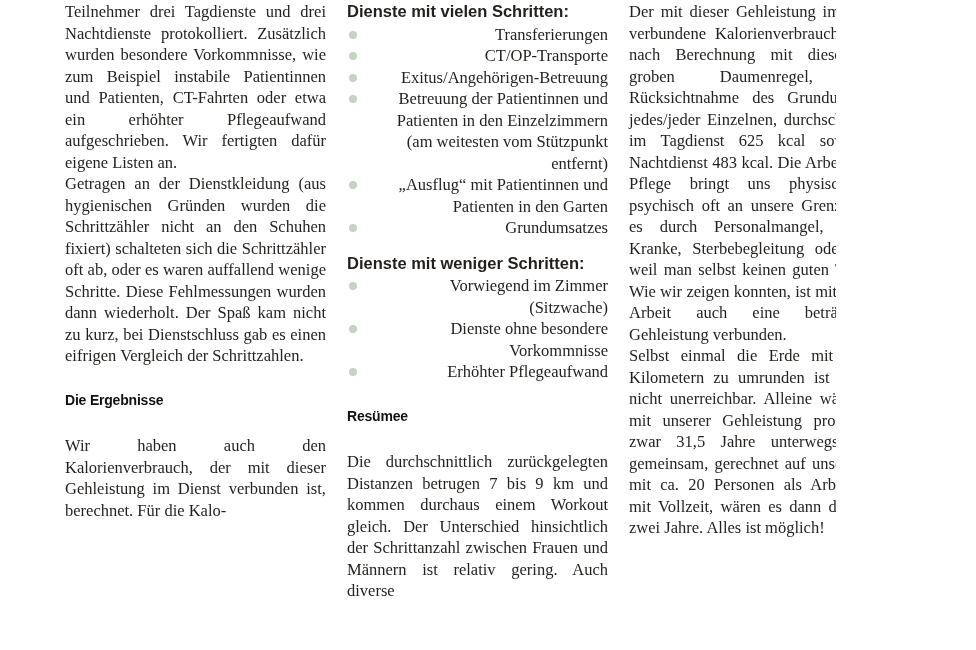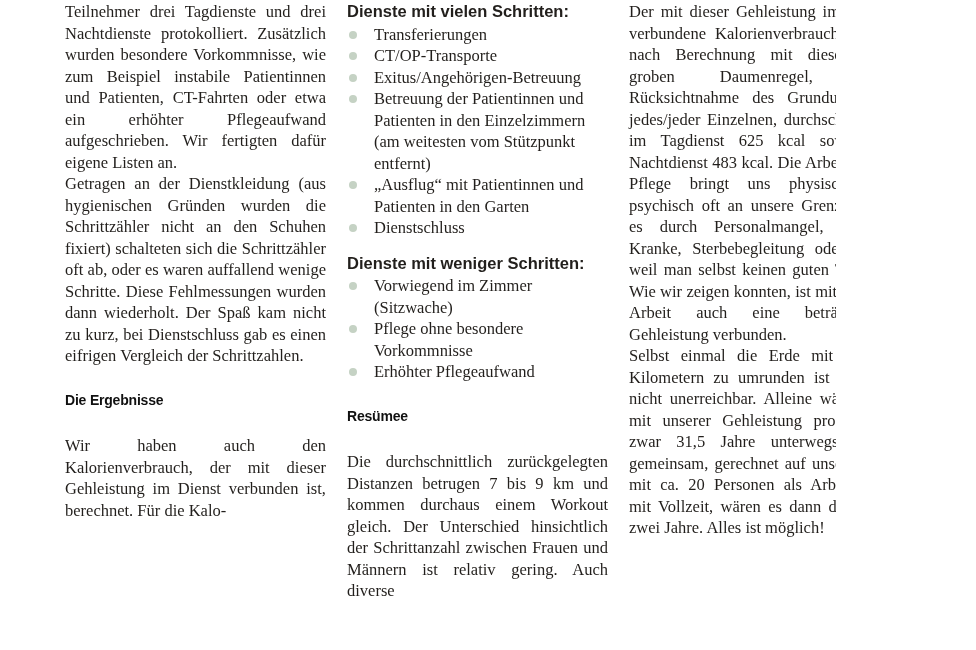--- a/index.html
+++ b/index.html
@@ -62,20 +62,21 @@
   ul.bullets {
     list-style: none;
     margin: 0 0 13px 0;
     padding: 0;
     text-align: left;
   }
   ul.bullets li {
     position: relative;
     padding-left: 27px;
     margin: 0;
+    text-align: right;
   }
   ul.bullets .dot {
     position: absolute;
     left: 2px;
     top: 7px;
     width: 8px;
     height: 8px;
     border-radius: 50%;
     background: var(--bullet);
   }
@@ -94,26 +95,26 @@
     </div>
 
     <div class="col">
       <div class="list-title">Dienste mit vielen Schritten:</div>
       <ul class="bullets">
         <li><span class="dot"></span><span>Transferierungen</span></li>
         <li><span class="dot"></span><span>CT/OP-Transporte</span></li>
         <li><span class="dot"></span><span>Exitus/Angehörigen-Betreuung</span></li>
         <li><span class="dot"></span><span>Betreuung der Patientinnen und Patienten in den Einzelzimmern (am weitesten vom Stützpunkt entfernt)</span></li>
         <li><span class="dot"></span><span>„Ausflug“ mit Patientinnen und Patienten in den Garten</span></li>
-        <li><span class="dot"></span><span>Dienstschluss</span></li>
+        <li><span class="dot"></span><span>Grundumsatzes</span></li>
       </ul>
       <div class="list-title second">Dienste mit weniger Schritten:</div>
       <ul class="bullets">
         <li><span class="dot"></span><span>Vorwiegend im Zimmer (Sitzwache)</span></li>
-        <li><span class="dot"></span><span>Pflege ohne besondere Vorkommnisse</span></li>
+        <li><span class="dot"></span><span>Dienste ohne besondere Vorkommnisse</span></li>
         <li><span class="dot"></span><span>Erhöhter Pflegeaufwand</span></li>
       </ul>
       <h3 class="sans-heading">Resümee</h3>
       <p>Die durchschnittlich zurückgelegten Distanzen betrugen 7 bis 9 km und kommen durchaus einem Workout gleich. Der Unterschied hinsichtlich der Schrittanzahl zwischen Frauen und Männern ist relativ gering. Auch diverse</p>
     </div>
 
     <div class="col">
       <p>Der mit dieser Gehleistung im Dienst verbundene Kalorienverbrauch betrug nach Berechnung mit dieser sehr groben Daumenregel, ohne Rücksichtnahme des Grundumsatzes jedes/jeder Einzelnen, durchschnittlich im Tagdienst 625 kcal sowie im Nachtdienst 483 kcal. Die Arbeit in der Pflege bringt uns physisch und psychisch oft an unsere Grenzen. Sei es durch Personalmangel, kritisch Kranke, Sterbebegleitung oder auch, weil man selbst keinen guten Tag hat. Wie wir zeigen konnten, ist mit unserer Arbeit auch eine beträchtliche Gehleistung verbunden.</p>
       <p>Selbst einmal die Erde mit 40.000 Kilometern zu umrunden ist für uns nicht unerreichbar. Alleine wären wir mit unserer Gehleistung pro Dienst zwar 31,5 Jahre unterwegs. Aber gemeinsam, gerechnet auf unser Team mit ca. 20 Personen als Arbeitskraft mit Vollzeit, wären es dann doch nur zwei Jahre. Alles ist möglich!</p>
     </div>

